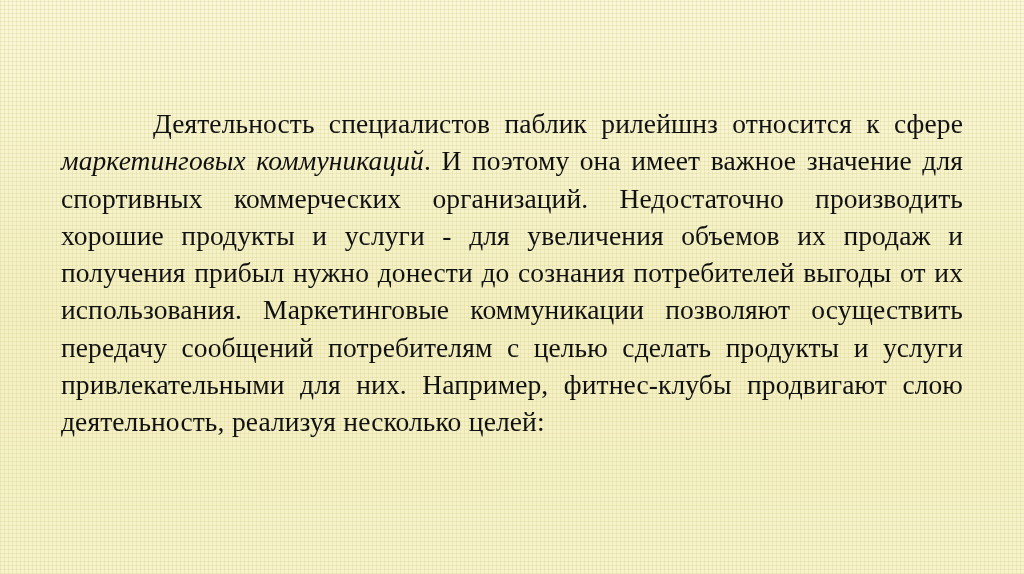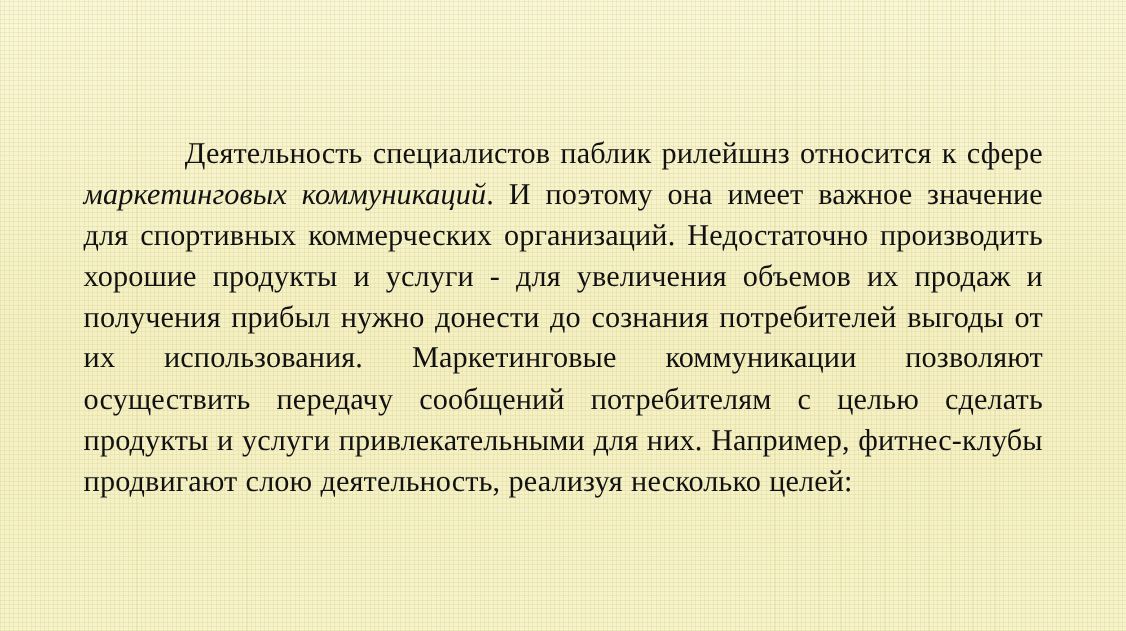--- a/index.html
+++ b/index.html
@@ -38,21 +38,21 @@
       linear-gradient(180deg, #faf7d8 0%, #f4f0c2 55%, #f7f3cb 100%);
     overflow: hidden;
   }
   .content-area {
     position: absolute;
     left: 60px;
     top: 104px;
     width: 904px;
   }
   .body-paragraph {
-    margin: 16px;
+    margin: 1px;
     color: #111111;
     font-size: 27.5px;
     line-height: 1.355;
     text-align: justify;
     text-indent: 92px;
     letter-spacing: 0.1px;
     word-spacing: 0.5px;
     font-family: "Liberation Serif", serif;
   }
   .body-paragraph .em {

